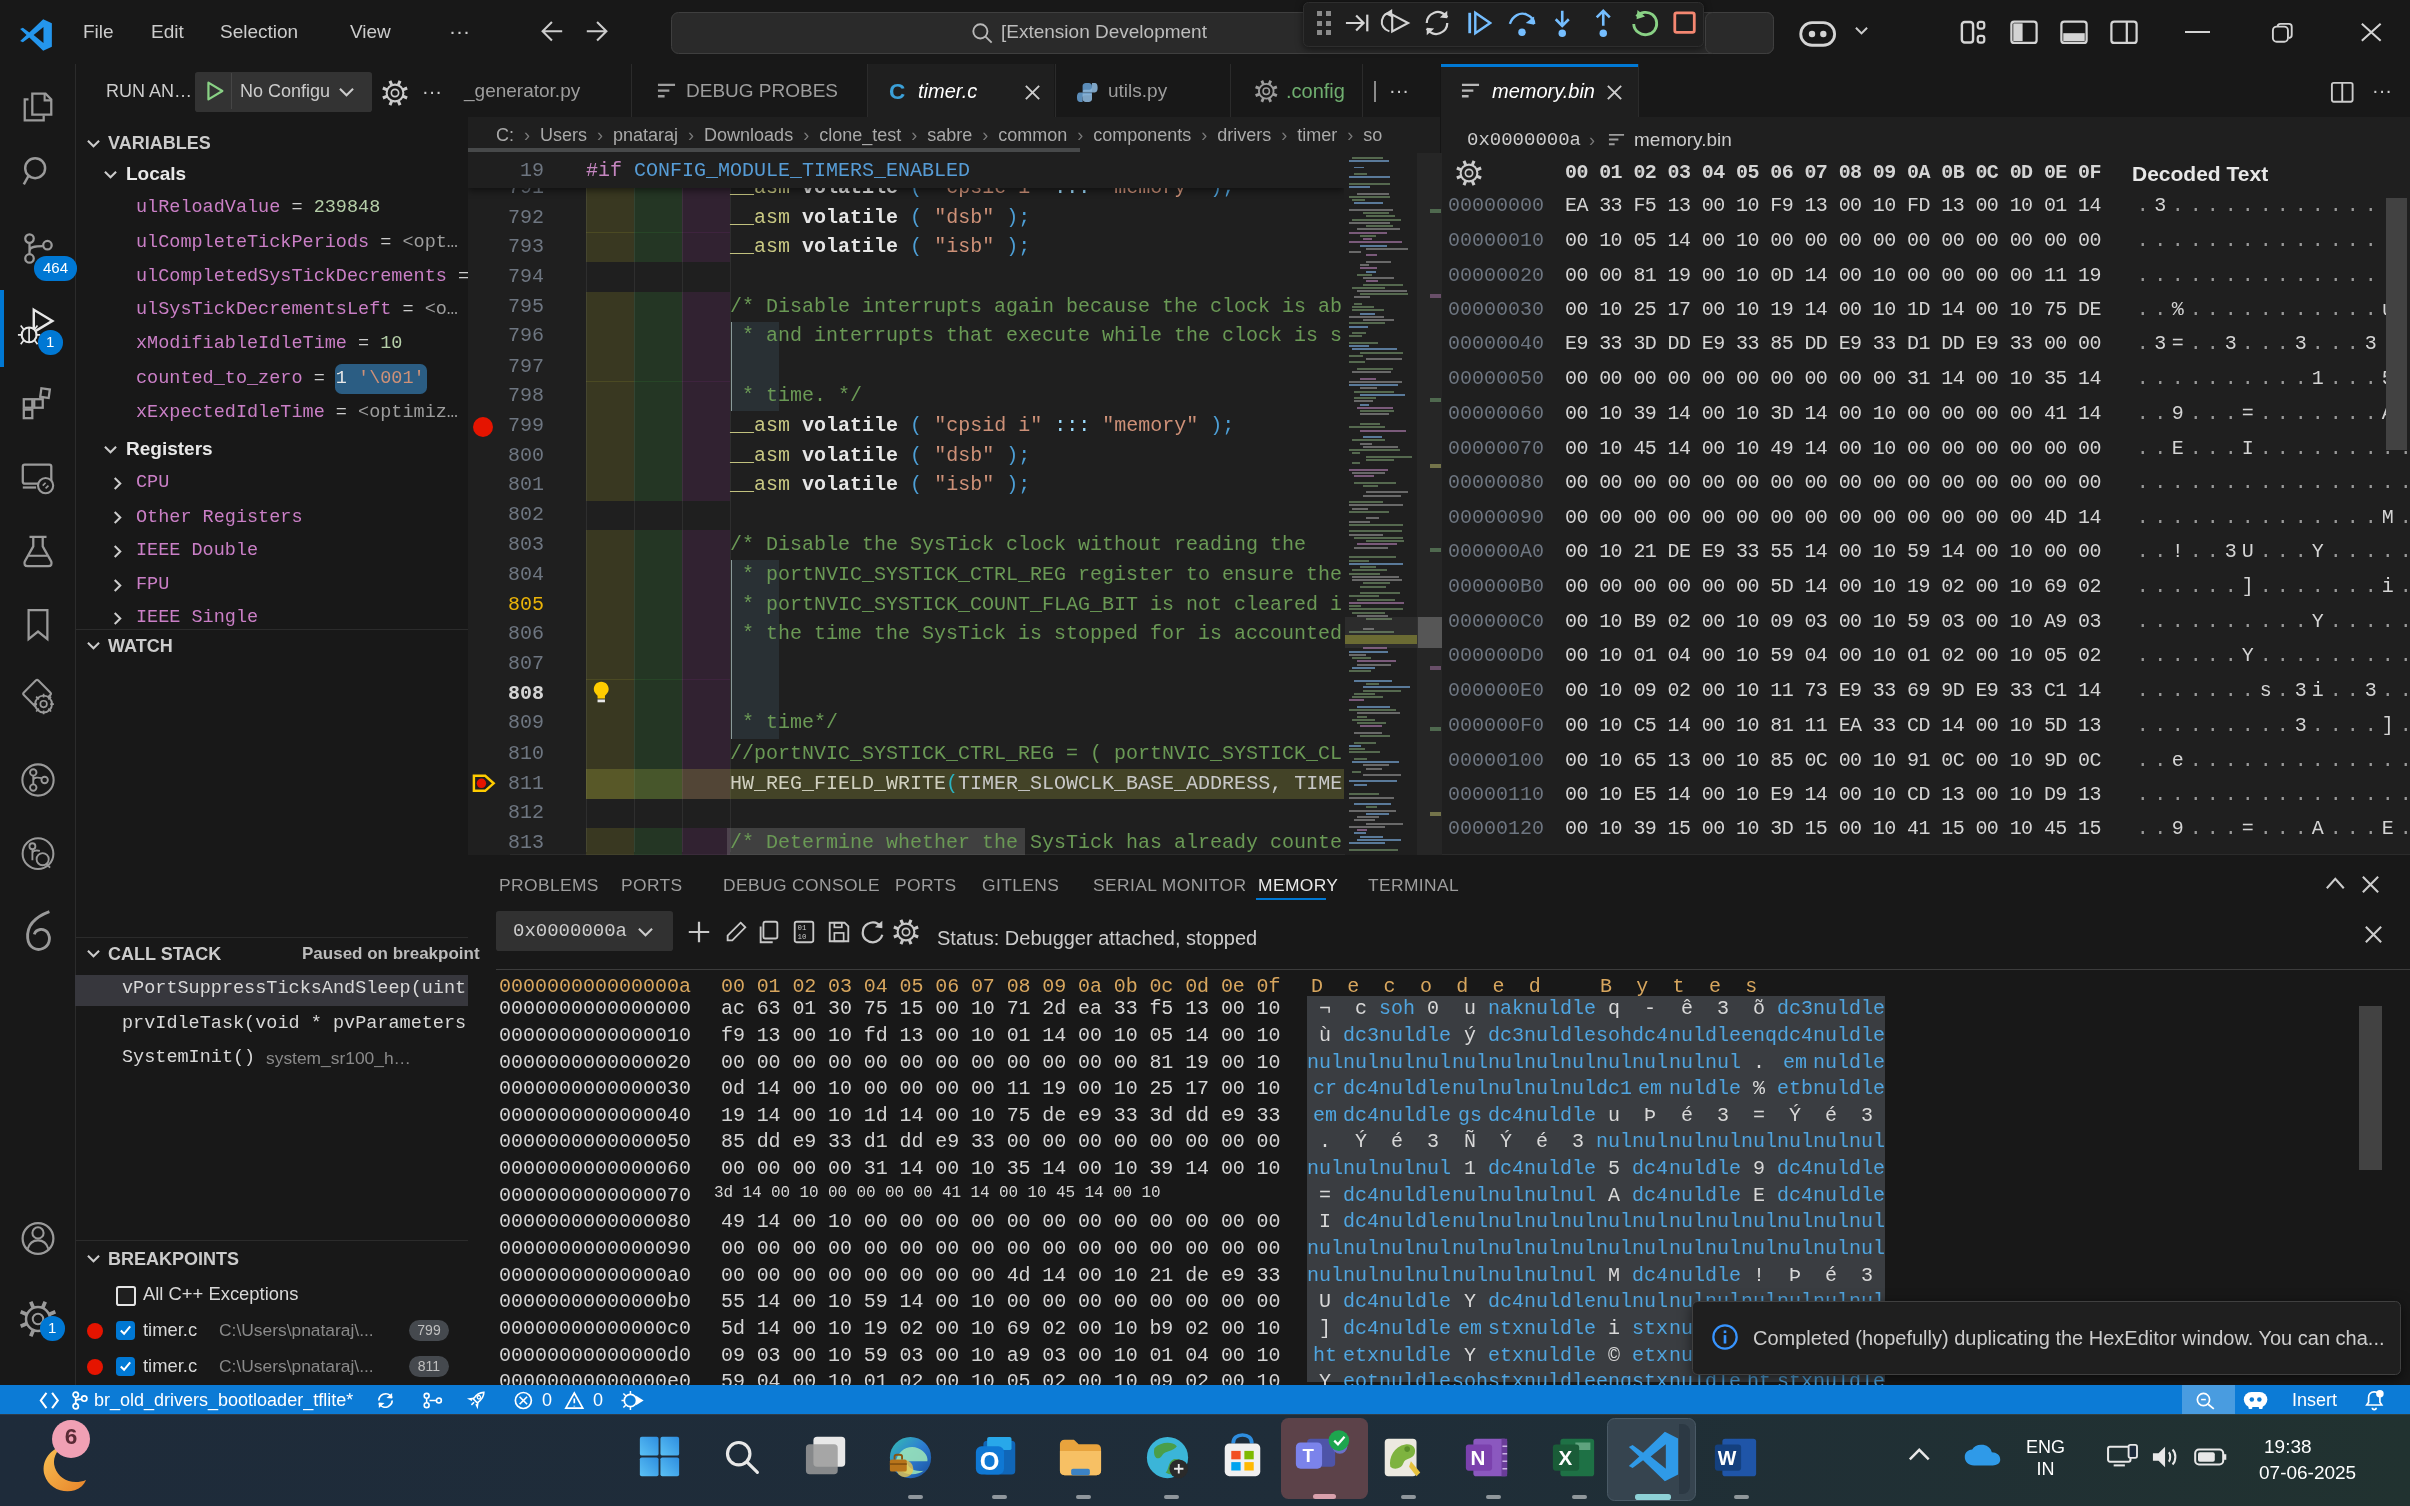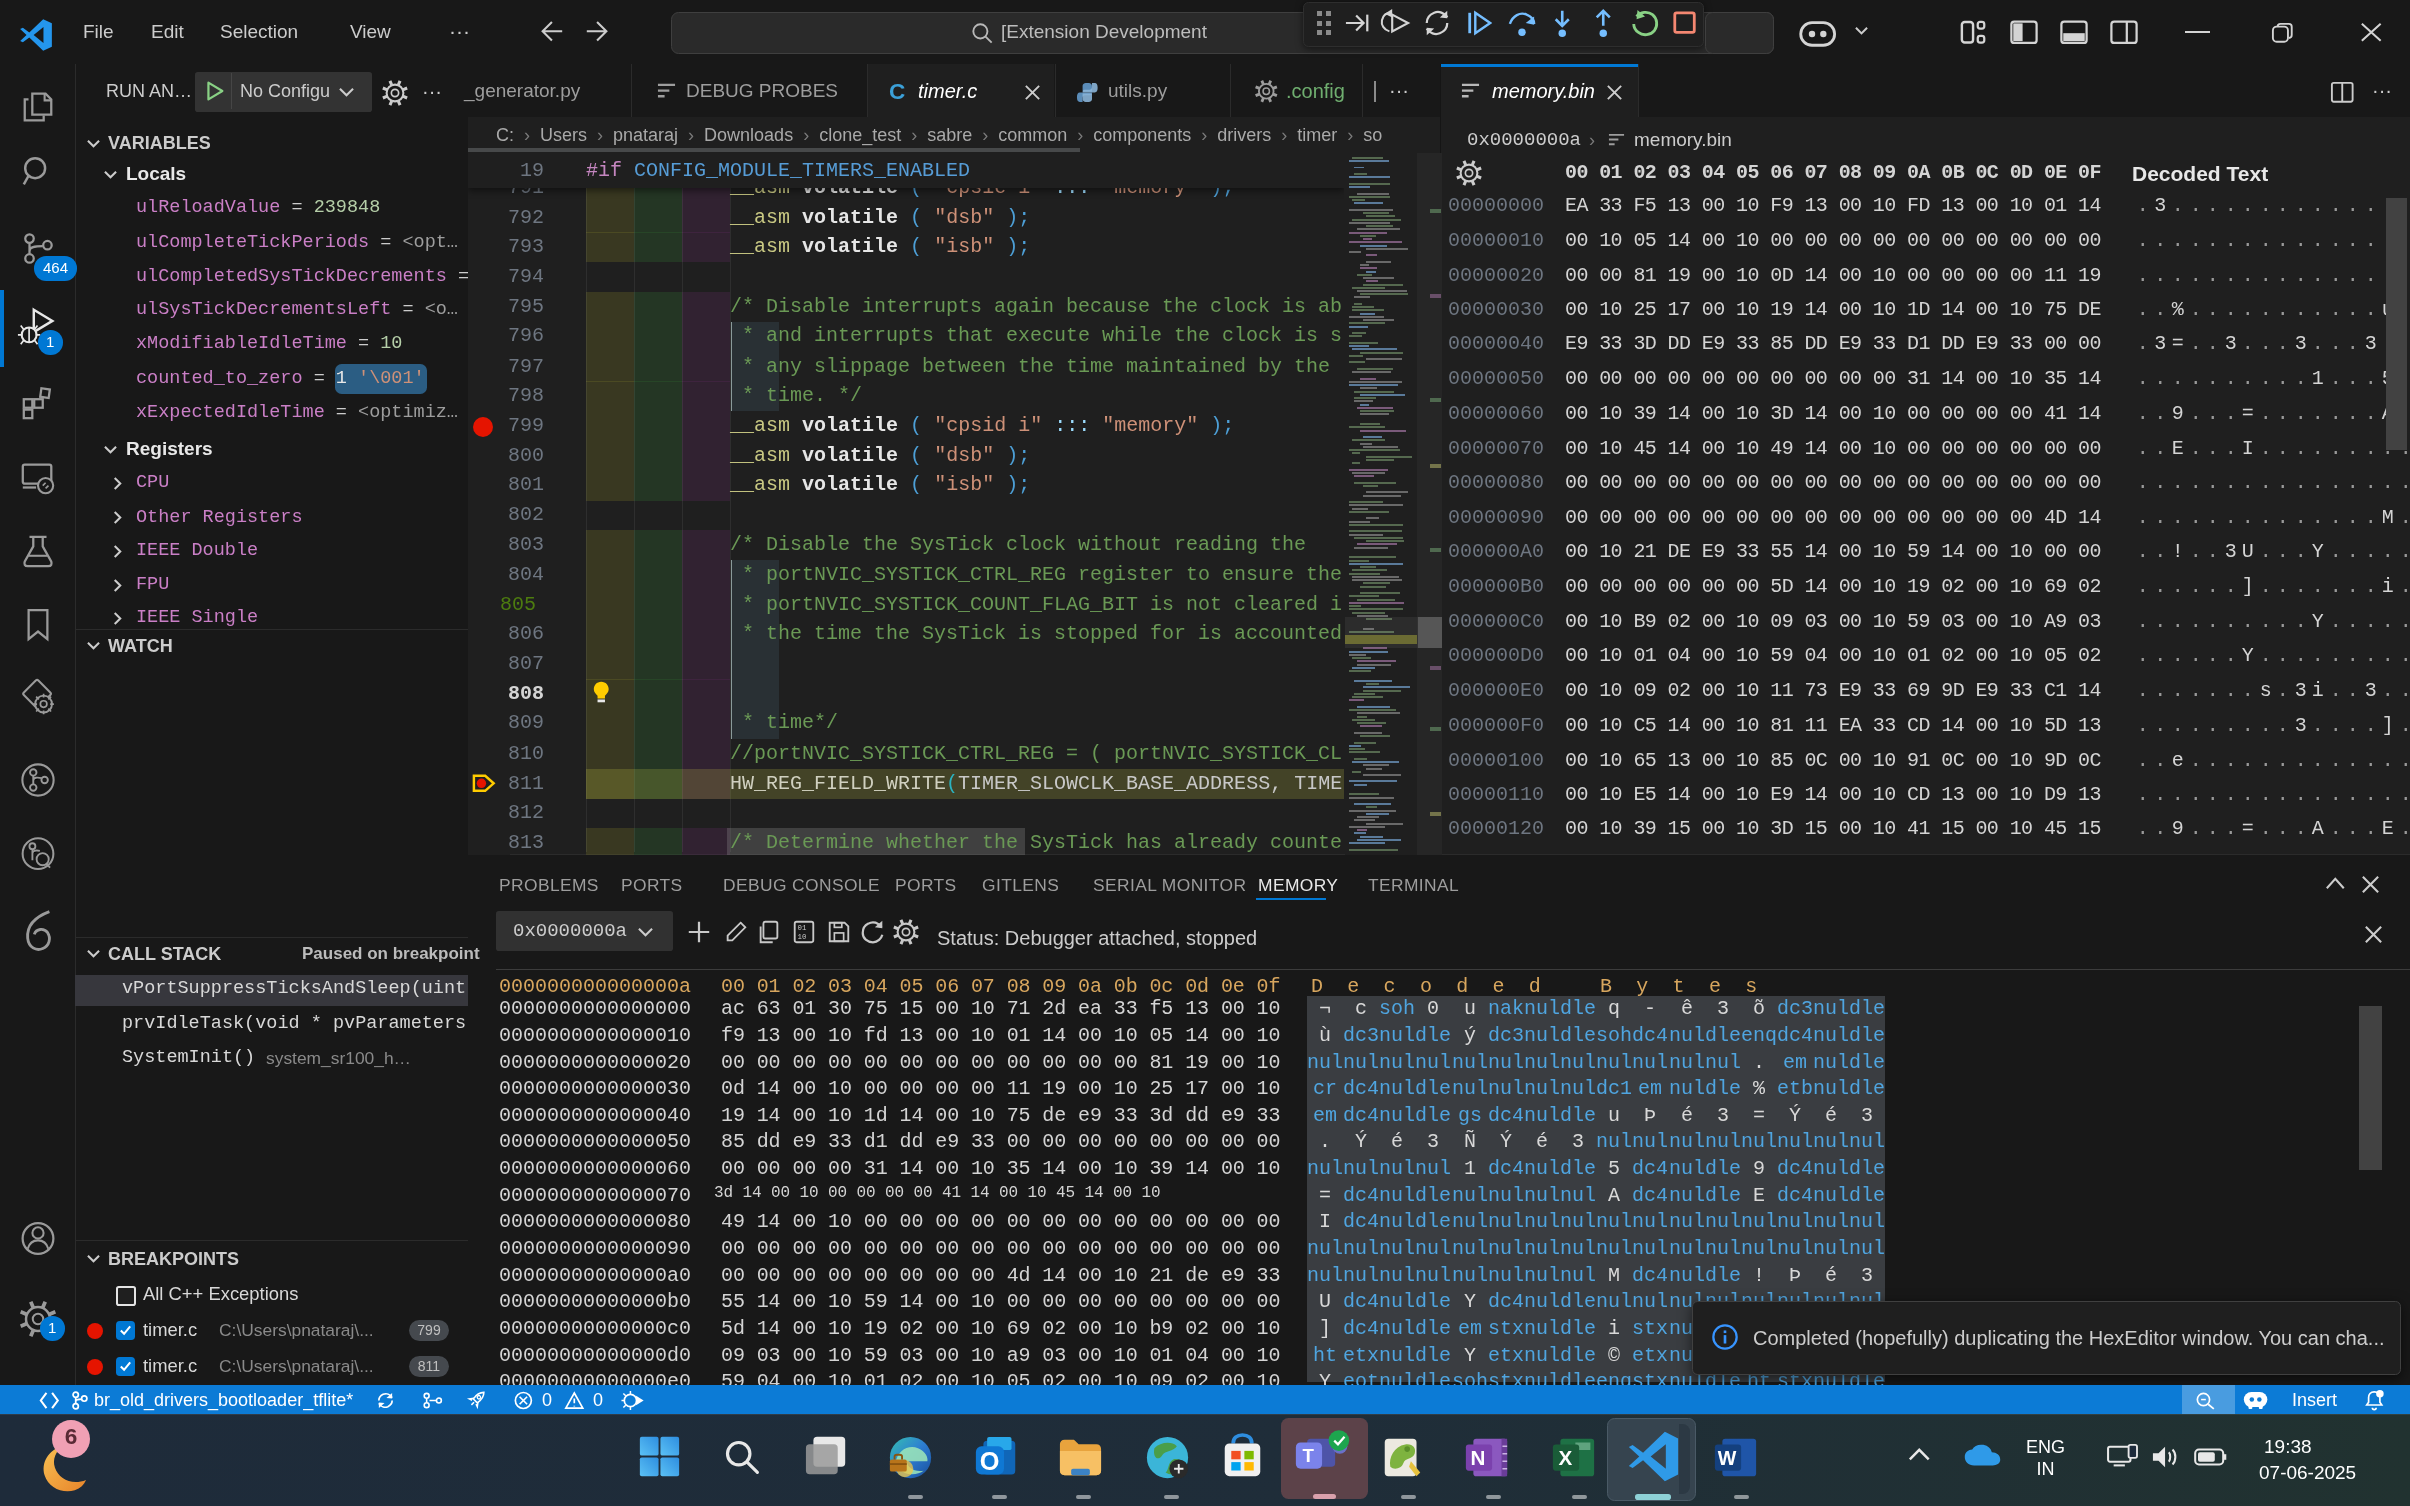--- a/index.html
+++ b/index.html
@@ -492,36 +492,35 @@
 <div class="a t m" style="left:118px;top:53px;font-size:20px"><span style="color:#c9c983">            __asm</span> <span style="color:#e6e6e6;font-weight:bold">volatile</span> <span style="color:#4d9fd6">(</span> <span style="color:#ce9178">"dsb"</span> <span style="color:#4d9fd6">);</span></div>
 <div class="a t m" style="left:40px;top:82px;width:36px;font-size:20px;color:#6e7681;text-align:right">793</div>
 <div class="a t m" style="left:118px;top:82px;font-size:20px"><span style="color:#c9c983">            __asm</span> <span style="color:#e6e6e6;font-weight:bold">volatile</span> <span style="color:#4d9fd6">(</span> <span style="color:#ce9178">"isb"</span> <span style="color:#4d9fd6">);</span></div>
 <div class="a t m" style="left:40px;top:112px;width:36px;font-size:20px;color:#6e7681;text-align:right">794</div>
 <div class="a t m" style="left:118px;top:112px;font-size:20px"></div>
 <div class="a t m" style="left:40px;top:142px;width:36px;font-size:20px;color:#6e7681;text-align:right">795</div>
 <div class="a t m" style="left:118px;top:142px;font-size:20px"><span style="color:#6a9955">            /* Disable interrupts again because the clock is ab</span></div>
 <div class="a t m" style="left:40px;top:171px;width:36px;font-size:20px;color:#6e7681;text-align:right">796</div>
 <div class="a t m" style="left:118px;top:171px;font-size:20px"><span style="color:#6a9955">             * and interrupts that execute while the clock is s</span></div>
 <div class="a t m" style="left:40px;top:202px;width:36px;font-size:20px;color:#6e7681;text-align:right">797</div>
-<div class="a t m" style="left:118px;top:202px;font-size:20px"><span style="color:#6a9955">             * any slippage between the time maintained by the </span></div>
 <div class="a t m" style="left:40px;top:231px;width:36px;font-size:20px;color:#6e7681;text-align:right">798</div>
 <div class="a t m" style="left:118px;top:231px;font-size:20px"><span style="color:#6a9955">             * time. */</span></div>
 <div class="a t m" style="left:40px;top:261px;width:36px;font-size:20px;color:#6e7681;text-align:right">799</div>
 <div class="a t m" style="left:118px;top:261px;font-size:20px"><span style="color:#c9c983">            __asm</span> <span style="color:#e6e6e6;font-weight:bold">volatile</span> <span style="color:#4d9fd6">(</span> <span style="color:#ce9178">"cpsid i"</span> <span style="color:#9cdcfe">:::</span> <span style="color:#ce9178">"memory"</span> <span style="color:#4d9fd6">);</span></div>
 <div class="a t m" style="left:40px;top:291px;width:36px;font-size:20px;color:#6e7681;text-align:right">800</div>
 <div class="a t m" style="left:118px;top:291px;font-size:20px"><span style="color:#c9c983">            __asm</span> <span style="color:#e6e6e6;font-weight:bold">volatile</span> <span style="color:#4d9fd6">(</span> <span style="color:#ce9178">"dsb"</span> <span style="color:#4d9fd6">);</span></div>
 <div class="a t m" style="left:40px;top:320px;width:36px;font-size:20px;color:#6e7681;text-align:right">801</div>
 <div class="a t m" style="left:118px;top:320px;font-size:20px"><span style="color:#c9c983">            __asm</span> <span style="color:#e6e6e6;font-weight:bold">volatile</span> <span style="color:#4d9fd6">(</span> <span style="color:#ce9178">"isb"</span> <span style="color:#4d9fd6">);</span></div>
 <div class="a t m" style="left:40px;top:350px;width:36px;font-size:20px;color:#6e7681;text-align:right">802</div>
 <div class="a t m" style="left:118px;top:350px;font-size:20px"></div>
 <div class="a t m" style="left:40px;top:380px;width:36px;font-size:20px;color:#6e7681;text-align:right">803</div>
 <div class="a t m" style="left:118px;top:380px;font-size:20px"><span style="color:#6a9955">            /* Disable the SysTick clock without reading the </span></div>
 <div class="a t m" style="left:40px;top:410px;width:36px;font-size:20px;color:#6e7681;text-align:right">804</div>
 <div class="a t m" style="left:118px;top:410px;font-size:20px"><span style="color:#6a9955">             * portNVIC_SYSTICK_CTRL_REG register to ensure the</span></div>
-<div class="a t m" style="left:32px;top:440px;width:36px;font-size:20px;color:#4d7c0f;text-align:left">805</div>
+<div class="a t m" style="left:40px;top:440px;width:36px;font-size:20px;color:#eab308;text-align:left">805</div>
 <div class="a t m" style="left:118px;top:440px;font-size:20px"><span style="color:#6a9955">             * portNVIC_SYSTICK_COUNT_FLAG_BIT is not cleared i</span></div>
 <div class="a t m" style="left:40px;top:469px;width:36px;font-size:20px;color:#6e7681;text-align:right">806</div>
 <div class="a t m" style="left:118px;top:469px;font-size:20px"><span style="color:#6a9955">             * the time the SysTick is stopped for is accounted</span></div>
 <div class="a t m" style="left:40px;top:499px;width:36px;font-size:20px;color:#6e7681;text-align:right">807</div>
 <div class="a t m" style="left:40px;top:529px;width:36px;font-size:20px;color:#d4d4d4;font-weight:bold;text-align:right">808</div>
 <div class="a t m" style="left:40px;top:558px;width:36px;font-size:20px;color:#6e7681;text-align:right">809</div>
 <div class="a t m" style="left:118px;top:558px;font-size:20px"><span style="color:#6a9955">             * time*/</span></div>
 <div class="a t m" style="left:40px;top:589px;width:36px;font-size:20px;color:#6e7681;text-align:right">810</div>
 <div class="a t m" style="left:118px;top:589px;font-size:20px"><span style="color:#6a9955">            //portNVIC_SYSTICK_CTRL_REG = ( portNVIC_SYSTICK_CL</span></div>
 <div class="a t m" style="left:40px;top:619px;width:36px;font-size:20px;color:#6e7681;text-align:right">811</div>

